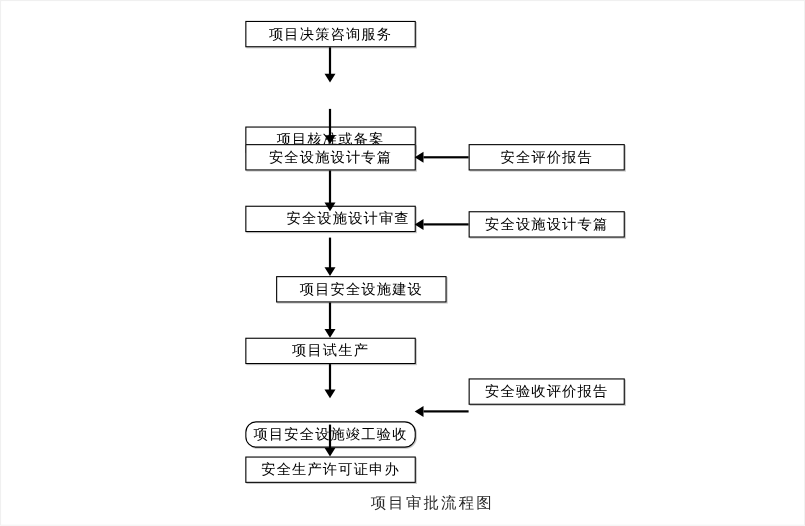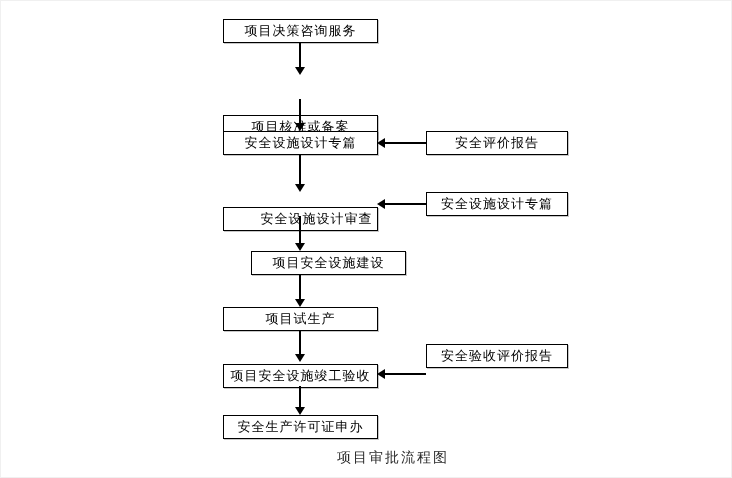--- a/index.html
+++ b/index.html
@@ -27,24 +27,24 @@
     font-size: 13px;
     letter-spacing: 1px;
     color: #000;
     white-space: nowrap;
   }
   .main { left: 222px; width: 155px; }
   .side { left: 425px; width: 142px; }
   .n1 { top: 18px; }
   .n2 { top: 74px; margin-top: 40px; }
   .n3 { top: 130px; }
-  .n4 { top: 206px; padding-left: 32px; }
+  .n4 { top: 186px; padding-left: 32px; }
   .n5 { top: 250px; margin-left: 28px; }
   .n6 { top: 306px; }
-  .n7 { top: 363px; }
+  .n7 { top: 382px; border-radius: 10px; }
   .n8 { top: 414px; }
   .s3 { top: 130px; }
   .s4 { top: 191px; }
   .s7 { top: 343px; }
 
   .vline {
     position: absolute;
     left: 298px;
     width: 2px;
     background: #000;

